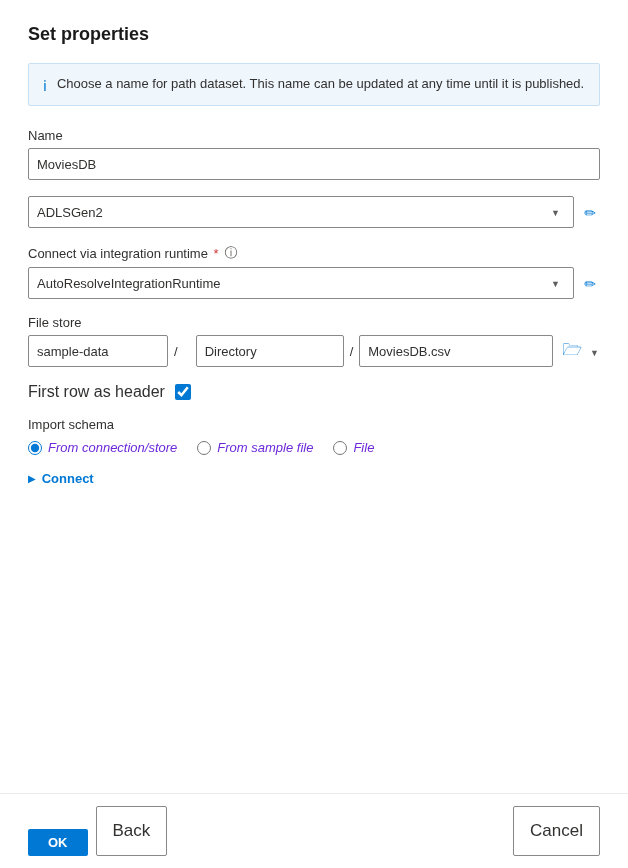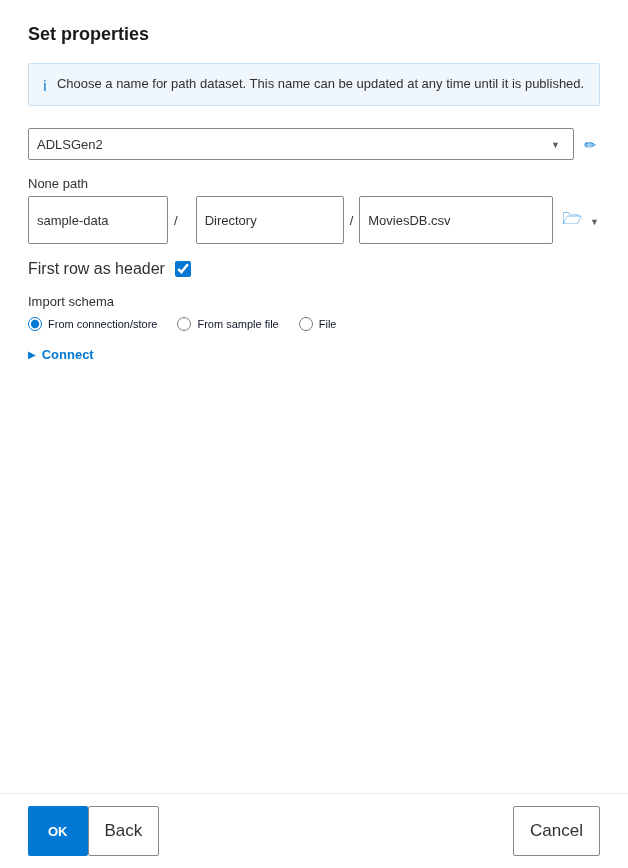--- a/index.html
+++ b/index.html
@@ -130,21 +130,21 @@
       color: #605e5c;
       font-size: 13px;
       cursor: default;
     }
     .file-path-row {
       display: flex;
       align-items: center;
       gap: 4px;
     }
     .file-path-input {
-      height: 48px;
+      height: 32px;
       border: 1px solid #8a8886;
       border-radius: 2px;
       padding: 0 8px;
       font-size: 13px;
       color: #323130;
       outline: none;
     }
     .file-path-input.part1 {
       width: 140px;
     }
@@ -213,22 +213,23 @@
       gap: 6px;
       cursor: pointer;
     }
     .radio-input {
       width: 14px;
       height: 14px;
       accent-color: #0078d4;
       cursor: pointer;
     }
     .radio-label {
-      font-size: 11px;
-      color: #0f172a;
+      font-size: 13px;
+      color: #6d28d9;
+      font-style: italic;
     }
     .advanced-section {
       display: flex;
       align-items: center;
       gap: 6px;
       cursor: pointer;
     }
     .advanced-chevron {
       color: #0078d4;
       font-size: 10px;
@@ -240,20 +241,22 @@
     }
     .footer-bar {
       border-top: 1px solid #edebe9;
       padding: 12px 28px;
       display: flex;
       align-items: center;
       justify-content: space-between;
     }
     .footer-left {
       display: flex;
+      gap: 8px;
+      align-items: flex-end;
     }
     .btn-primary {
       background: #0078d4;
       color: #fff;
       border: none;
       border-radius: 2px;
       padding: 6px 20px;
       font-size: 13px;
       font-weight: 600;
       cursor: pointer;
@@ -284,36 +287,57 @@
 <div class="page-container">
   <div class="content-area">
 
     <h1 class="page-title">Set properties</h1>
 
     <div class="info-banner">
       <span class="info-icon">ℹ</span>
       <span class="info-text">Choose a name for path dataset. This name can be updated at any time until it is published.</span>
     </div>
 
+    <div class="form-group">
+      <label class="form-label">Name</label>
+      <input type="text" class="form-input" value="MoviesDB" style="">
+    </div>
 
     <div class="form-group">
       <div class="select-wrapper">
         <select class="form-select">
           <option>ADLSGen2</option>
         </select>
         <span class="chevron-down-small select-chevron"></span>
         <button class="edit-icon-btn">
           <span class="pencil-icon"></span>
         </button>
       </div>
     </div>
 
-
     <div class="form-group">
-      <label class="form-label">None path</label>
+      <div class="label-row">
+        <span class="form-label" style="margin-bottom:0">
+          <span>Connect via integration runtime</span><span class="required-star"> *</span>
+        </span>
+        <span class="info-circle">ⓘ</span>
+      </div>
+      <div class="integration-wrapper">
+        <select class="form-select">
+          <option>AutoResolveIntegrationRuntime</option>
+        </select>
+        <span class="chevron-down-small select-chevron"></span>
+        <button class="edit-icon-btn">
+          <span class="pencil-icon"></span>
+        </button>
+      </div>
+    </div>
+
+    <div class="form-group">
+      <label class="form-label">File store</label>
       <div class="file-path-row">
         <input type="text" class="file-path-input part1" value="sample-data" style="">
         <span class="path-separator">/</span>
         <input type="text" class="file-path-input part2" value="Directory" style="">
         <span class="path-separator">/</span>
         <input type="text" class="file-path-input part3" value="MoviesDB.csv" style="">
         <div class="file-path-buttons">
           <button class="icon-btn">
             <span style="font-size:16px;">🗁</span>
           </button>

